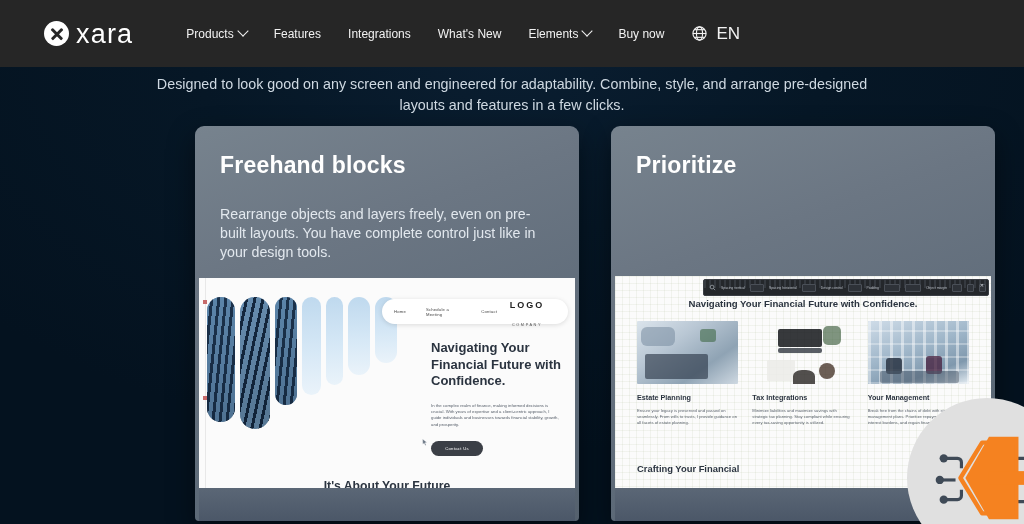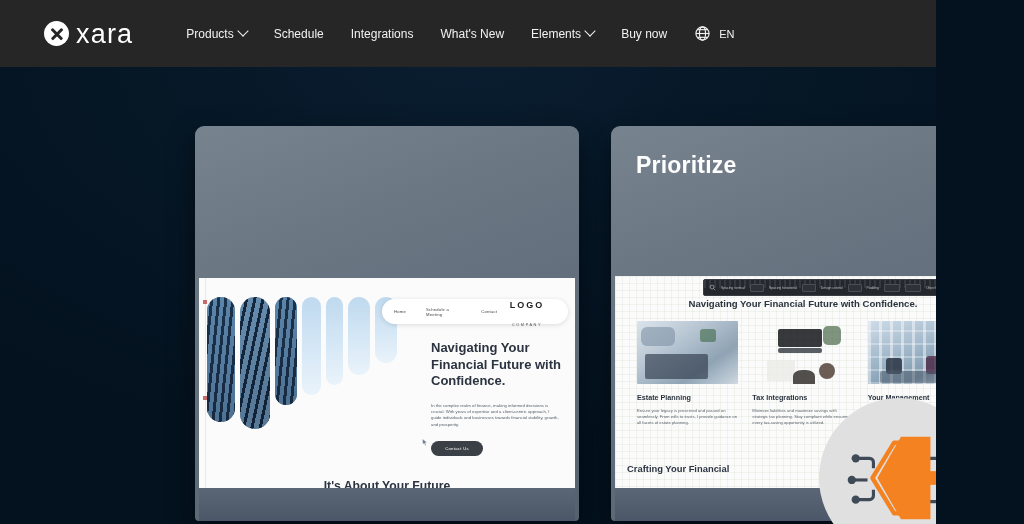--- a/index.html
+++ b/index.html
@@ -2,21 +2,21 @@
 <html><head>
 <meta charset="utf-8">
 <style>
   * { margin:0; padding:0; box-sizing:border-box; }
   html,body { width:1024px; height:524px; overflow:hidden; }
   body {
     font-family:"Liberation Sans", sans-serif;
     background:#04121f;
   }
   .page {
-    position:relative; width:936px; height:524px;
+    position:relative; width:1024px; height:524px;
     background:
       radial-gradient(ellipse 700px 400px at 50% 10%, #0a1e31 0%, #061726 45%, #04121f 100%);
     overflow:hidden;
     padding-left:34px;
   }
 
   
   .navbar {
     position:absolute; top:0; left:0; width:1024px; height:67px;
     background:#262626; display:flex; align-items:center; z-index:40;
@@ -43,21 +43,21 @@
     color:#f2f2f2; font-size:12px; font-weight:500; cursor:pointer;
     display:flex; align-items:center; gap:5px; white-space:nowrap;
   }
   .chev {
     display:inline-block; width:8px; height:8px;
     border-right:1.7px solid #f2f2f2; border-bottom:1.7px solid #f2f2f2;
     transform:rotate(45deg); position:relative; top:-3px;
   }
   .globe-wrap { display:flex; align-items:center; gap:8px; cursor:pointer; }
   .globe { width:17px; height:17px; display:block; }
-  .lang { color:#f2f2f2; font-size:11px; font-weight:500; }
+  .lang { color:#f2f2f2; font-size:17px; font-weight:500; }
 
   
   .subhead {
     position:absolute; top:66px; left:0; width:1024px;
     text-align:center; color:#cfd9e2; font-size:14.3px; line-height:21px;
     padding:8px 150px 0 150px; z-index:5;
   }
 
   
   .cards { position:absolute; top:126px; left:0; width:1024px; height:398px; }
@@ -180,21 +180,21 @@
   }
   .rp-col { flex:1 1 0; }
   .rp-img { width:100%; height:63px; border-radius:1px; overflow:hidden; position:relative; }
   .ph1 { background:linear-gradient(145deg,#dbe4ec 0%,#b9c7d4 35%,#8fa3b4 70%,#cfd9e2 100%); }
   .ph2 { background:linear-gradient(150deg,#c6b49a 0%,#8d7css 0%,#6f5c48 45%,#d9cdbc 100%); }
   .ph3 { background:linear-gradient(160deg,#cfdce8 0%,#9fb6c9 45%,#7f98ad 75%,#e4ecf2 100%); }
   .ph-obj { position:absolute; background:rgba(30,40,55,0.55); border-radius:2px; }
   .rp-ct { font-size:7.2px; font-weight:700; color:#2b3440; margin-top:9px; }
   .rp-cb { font-size:4.2px; line-height:6px; color:#5b636d; margin-top:6px; }
   .rp-h2 {
-    position:absolute; left:12px; bottom:47px;
+    position:absolute; left:22px; bottom:47px;
     font-size:9.4px; font-weight:700; color:#2b3440;
   }
 
   
   .badge {
     position:absolute; right:-43px; bottom:-34px; width:160px; height:160px;
     border-radius:50%; background:#e0e0e0; z-index:60;
     display:flex; align-items:center; justify-content:center;
   }
   .badge svg { width:118px; height:118px; display:block; }
@@ -212,21 +212,21 @@
     </div>
 
     <div class="nav-links">
 
       <div class="nav-item">
         <span>Products</span>
         <i class="chev"></i>
       </div>
 
       <div class="nav-item">
-        <span>Schedule</span>
+        <span>Features</span>
       </div>
 
       <div class="nav-item">
         <span>Integrations</span>
       </div>
 
       <div class="nav-item">
         <span>What's New</span>
       </div>
 
@@ -246,24 +246,29 @@
           <line x1="2.7" y1="12" x2="21.3" y2="12"></line>
           <line x1="4.4" y1="6.6" x2="19.6" y2="6.6"></line>
           <line x1="4.4" y1="17.4" x2="19.6" y2="17.4"></line>
         </svg>
         <span class="lang">EN</span>
       </div>
 
     </div>
   </div>
 
+  <div class="subhead">Designed to look good on any screen and engineered for adaptability. Combine, style, and arrange pre-designed layouts and features in a few clicks.</div>
 
   <div class="cards">
 
     <div class="card card-left">
+      <div class="card-head">
+        <div class="card-title">Freehand blocks</div>
+        <div class="card-desc">Rearrange objects and layers freely, even on pre-built layouts. You have complete control just like in your design tools.</div>
+      </div>
 
       <div class="preview">
         <div class="lp">
           <div class="lp-rule"></div>
           <div class="lp-tick" style="top:22px"></div>
           <div class="lp-tick" style="top:118px"></div>
 
           <div class="blobs">
             <div class="blob-img" style="left:0px;   width:28px; height:125px;">
                 <div class="bldg"></div>

